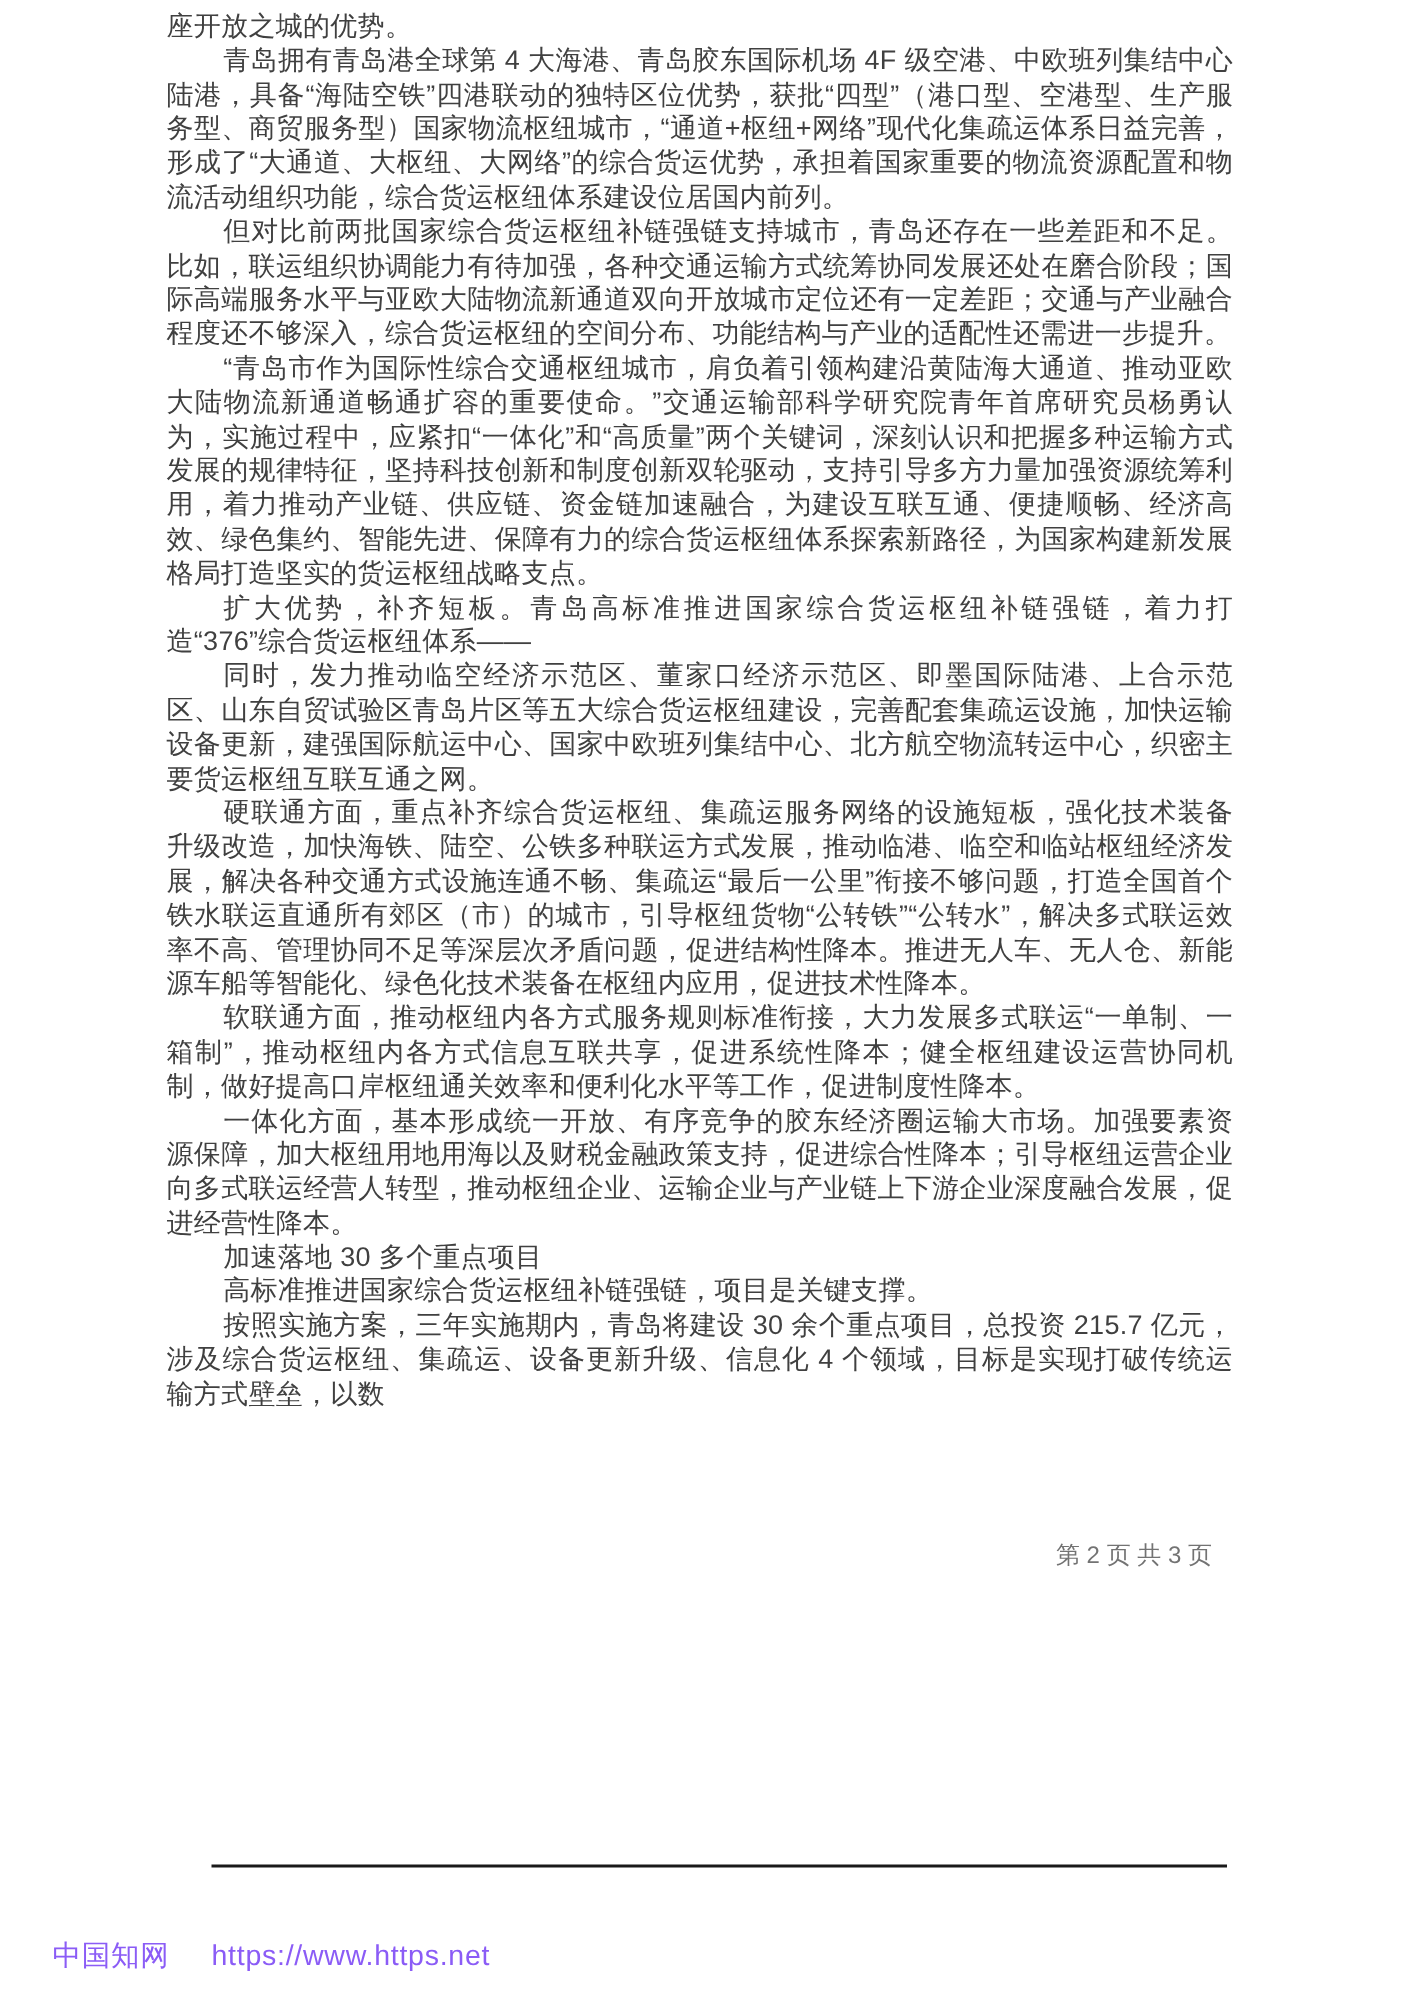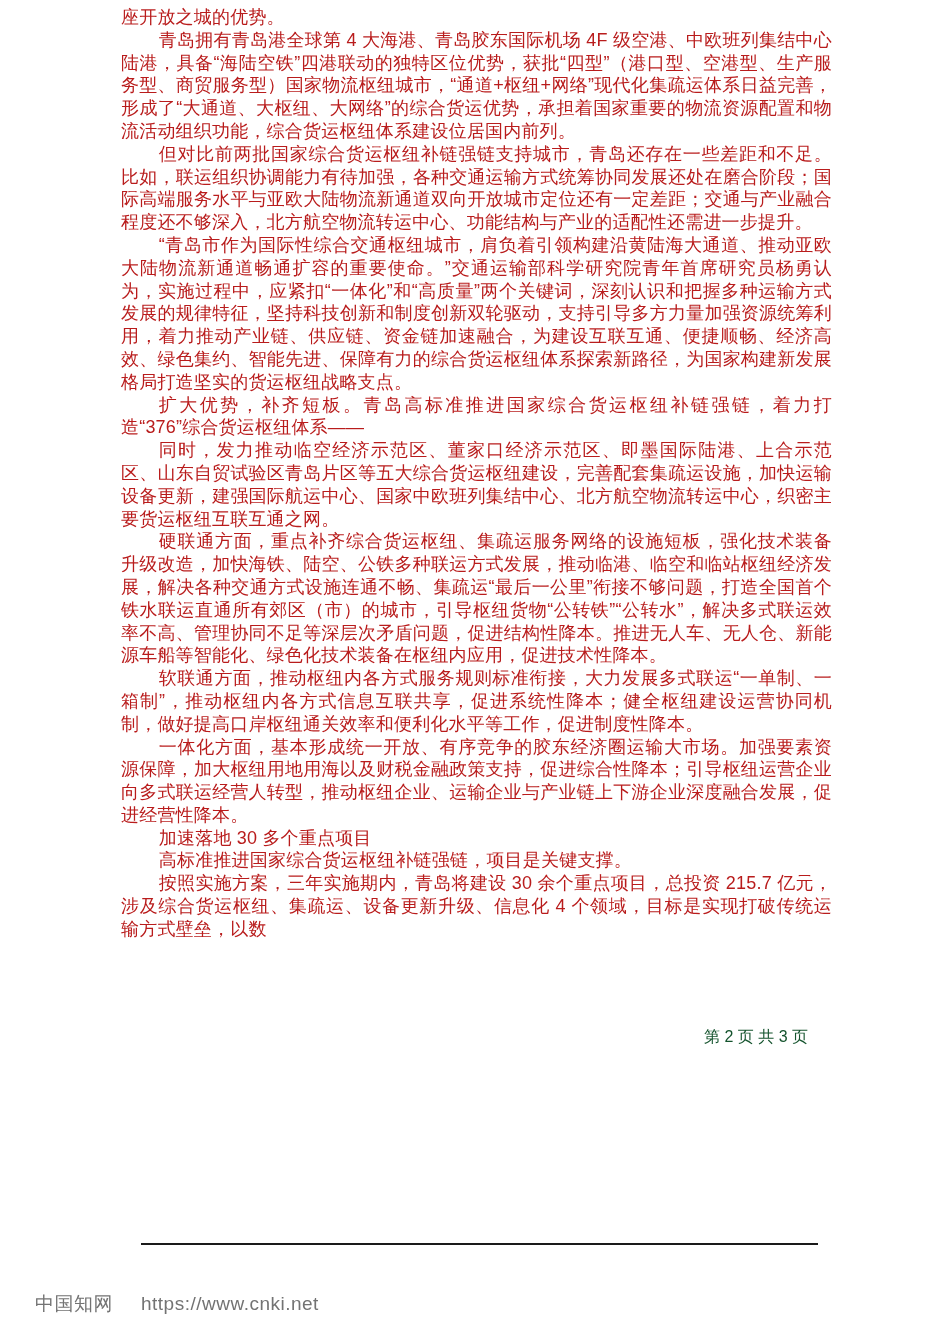--- a/index.html
+++ b/index.html
@@ -12,88 +12,88 @@
     font-family: "Liberation Sans", "DejaVu Sans", sans-serif;
     overflow: hidden;
   }
   .page {
     position: absolute;
     inset: 0;
     background: #ffffff;
   }
   .content {
     position: absolute;
-    left: 121px;
+    left: 111px;
     top: 6px;
     width: 711px;
     font-size: 18px;
     line-height: 22.8px;
-    color: #b91c1c;
+    color: #404040;
     text-align: justify;
     letter-spacing: 0.2px;
   }
   .content p {
     margin: 0;
     padding: 0;
     text-indent: 2.1em;
   }
   .content p.continuation {
     text-indent: 0;
   }
   .page-num {
     position: absolute;
     top: 1027px;
     left: 0;
     width: 808px;
     text-align: right;
     font-size: 16px;
-    color: #14532d;
+    color: #737373;
   }
   .footer-rule {
     position: absolute;
     top: 1243px;
     left: 141px;
     width: 677px;
     height: 2px;
     background: #1a1a1a;
   }
   .watermark {
     position: absolute;
     top: 1291px;
     left: 35px;
     font-size: 19px;
-    color: #737373;
+    color: #8b5cf6;
     display: flex;
     align-items: baseline;
     gap: 28px;
     letter-spacing: 0.5px;
   }
 </style>
 </head>
 <body>
 
 <div class="page">
 
   <div class="content">
     <p class="continuation">座开放之城的优势。</p>
     <p>青岛拥有青岛港全球第 4 大海港、青岛胶东国际机场 4F 级空港、中欧班列集结中心陆港，具备“海陆空铁”四港联动的独特区位优势，获批“四型”（港口型、空港型、生产服务型、商贸服务型）国家物流枢纽城市，“通道+枢纽+网络”现代化集疏运体系日益完善，形成了“大通道、大枢纽、大网络”的综合货运优势，承担着国家重要的物流资源配置和物流活动组织功能，综合货运枢纽体系建设位居国内前列。</p>
-    <p>但对比前两批国家综合货运枢纽补链强链支持城市，青岛还存在一些差距和不足。比如，联运组织协调能力有待加强，各种交通运输方式统筹协同发展还处在磨合阶段；国际高端服务水平与亚欧大陆物流新通道双向开放城市定位还有一定差距；交通与产业融合程度还不够深入，北方航空物流转运中心、功能结构与产业的适配性还需进一步提升。</p>
+    <p>但对比前两批国家综合货运枢纽补链强链支持城市，青岛还存在一些差距和不足。比如，联运组织协调能力有待加强，各种交通运输方式统筹协同发展还处在磨合阶段；国际高端服务水平与亚欧大陆物流新通道双向开放城市定位还有一定差距；交通与产业融合程度还不够深入，综合货运枢纽的空间分布、功能结构与产业的适配性还需进一步提升。</p>
     <p>“青岛市作为国际性综合交通枢纽城市，肩负着引领构建沿黄陆海大通道、推动亚欧大陆物流新通道畅通扩容的重要使命。”交通运输部科学研究院青年首席研究员杨勇认为，实施过程中，应紧扣“一体化”和“高质量”两个关键词，深刻认识和把握多种运输方式发展的规律特征，坚持科技创新和制度创新双轮驱动，支持引导多方力量加强资源统筹利用，着力推动产业链、供应链、资金链加速融合，为建设互联互通、便捷顺畅、经济高效、绿色集约、智能先进、保障有力的综合货运枢纽体系探索新路径，为国家构建新发展格局打造坚实的货运枢纽战略支点。</p>
     <p>扩大优势，补齐短板。青岛高标准推进国家综合货运枢纽补链强链，着力打造“376”综合货运枢纽体系——</p>
     <p>同时，发力推动临空经济示范区、董家口经济示范区、即墨国际陆港、上合示范区、山东自贸试验区青岛片区等五大综合货运枢纽建设，完善配套集疏运设施，加快运输设备更新，建强国际航运中心、国家中欧班列集结中心、北方航空物流转运中心，织密主要货运枢纽互联互通之网。</p>
     <p>硬联通方面，重点补齐综合货运枢纽、集疏运服务网络的设施短板，强化技术装备升级改造，加快海铁、陆空、公铁多种联运方式发展，推动临港、临空和临站枢纽经济发展，解决各种交通方式设施连通不畅、集疏运“最后一公里”衔接不够问题，打造全国首个铁水联运直通所有郊区（市）的城市，引导枢纽货物“公转铁”“公转水”，解决多式联运效率不高、管理协同不足等深层次矛盾问题，促进结构性降本。推进无人车、无人仓、新能源车船等智能化、绿色化技术装备在枢纽内应用，促进技术性降本。</p>
     <p>软联通方面，推动枢纽内各方式服务规则标准衔接，大力发展多式联运“一单制、一箱制”，推动枢纽内各方式信息互联共享，促进系统性降本；健全枢纽建设运营协同机制，做好提高口岸枢纽通关效率和便利化水平等工作，促进制度性降本。</p>
     <p>一体化方面，基本形成统一开放、有序竞争的胶东经济圈运输大市场。加强要素资源保障，加大枢纽用地用海以及财税金融政策支持，促进综合性降本；引导枢纽运营企业向多式联运经营人转型，推动枢纽企业、运输企业与产业链上下游企业深度融合发展，促进经营性降本。</p>
     <p>加速落地 30 多个重点项目</p>
     <p>高标准推进国家综合货运枢纽补链强链，项目是关键支撑。</p>
     <p>按照实施方案，三年实施期内，青岛将建设 30 余个重点项目，总投资 215.7 亿元，涉及综合货运枢纽、集疏运、设备更新升级、信息化 4 个领域，目标是实现打破传统运输方式壁垒，以数</p>
   </div>
 
   <div class="page-num">第 2 页 共 3 页</div>
 
   <div class="footer-rule"></div>
 
   <div class="watermark">
     <span>中国知网</span>
-    <span>https://www.cnki.net</span>
+    <span>https://www.https.net</span>
   </div>
 
 </div>
 
 </body></html>

